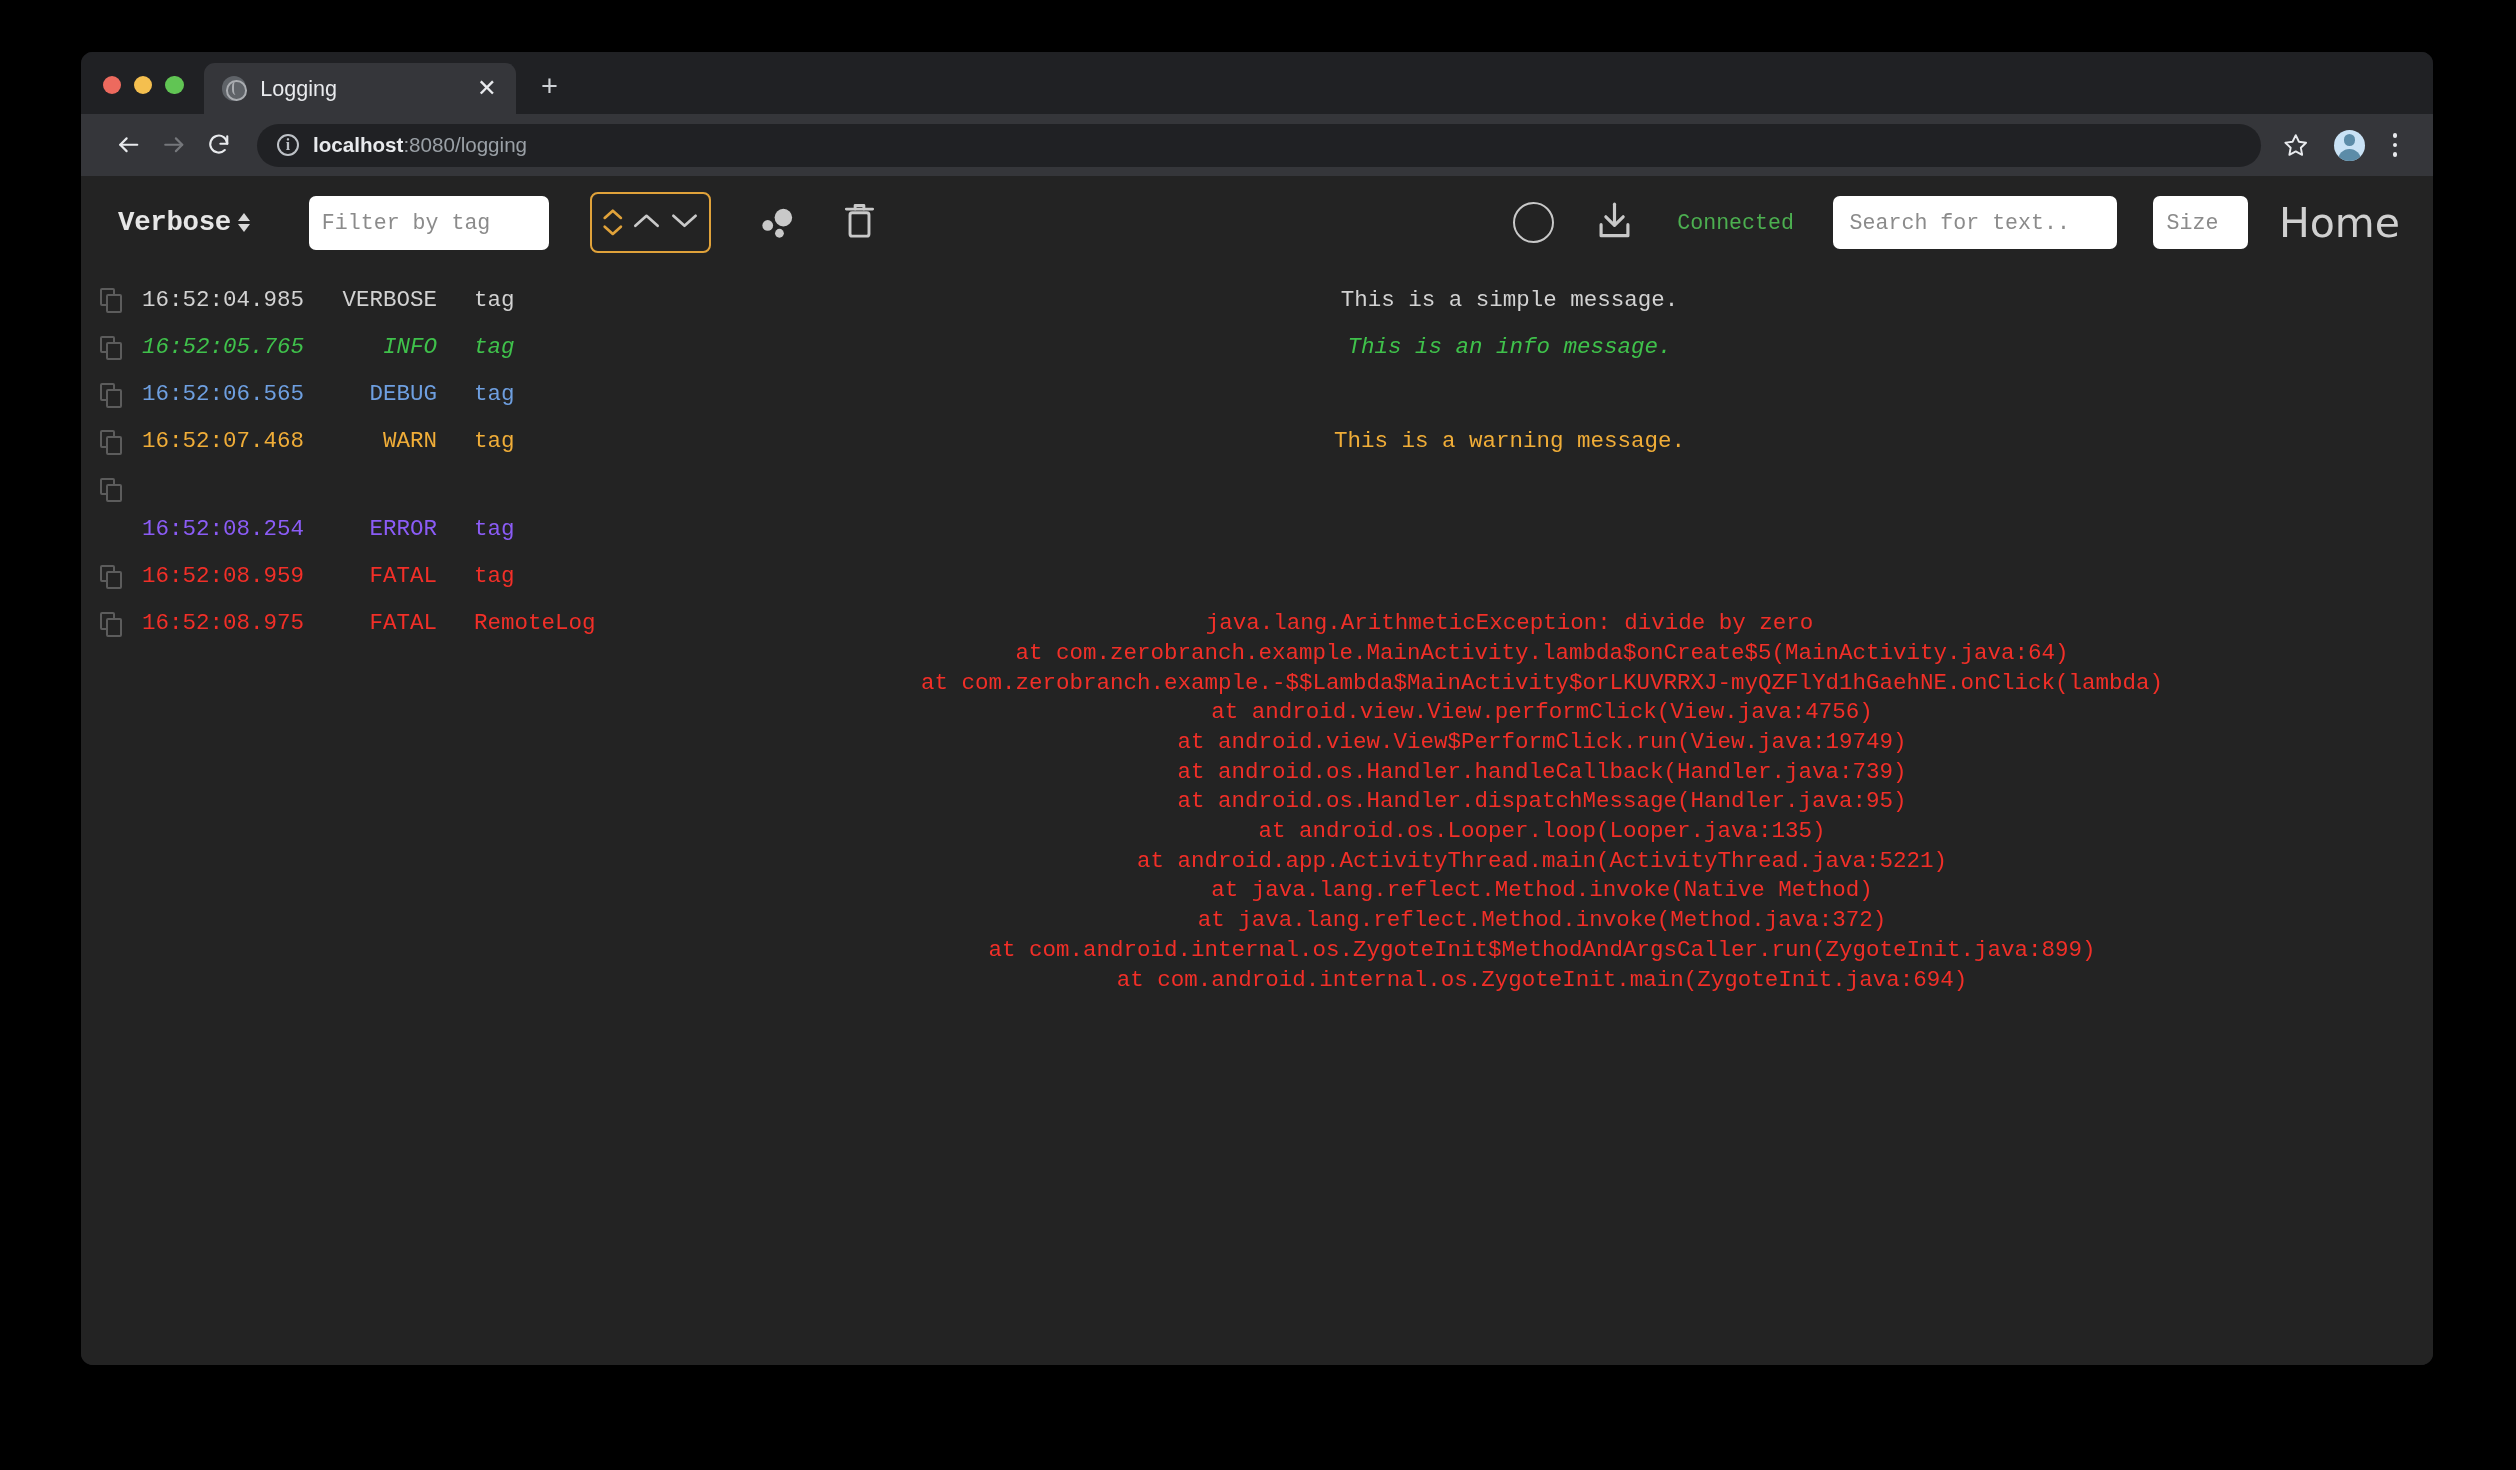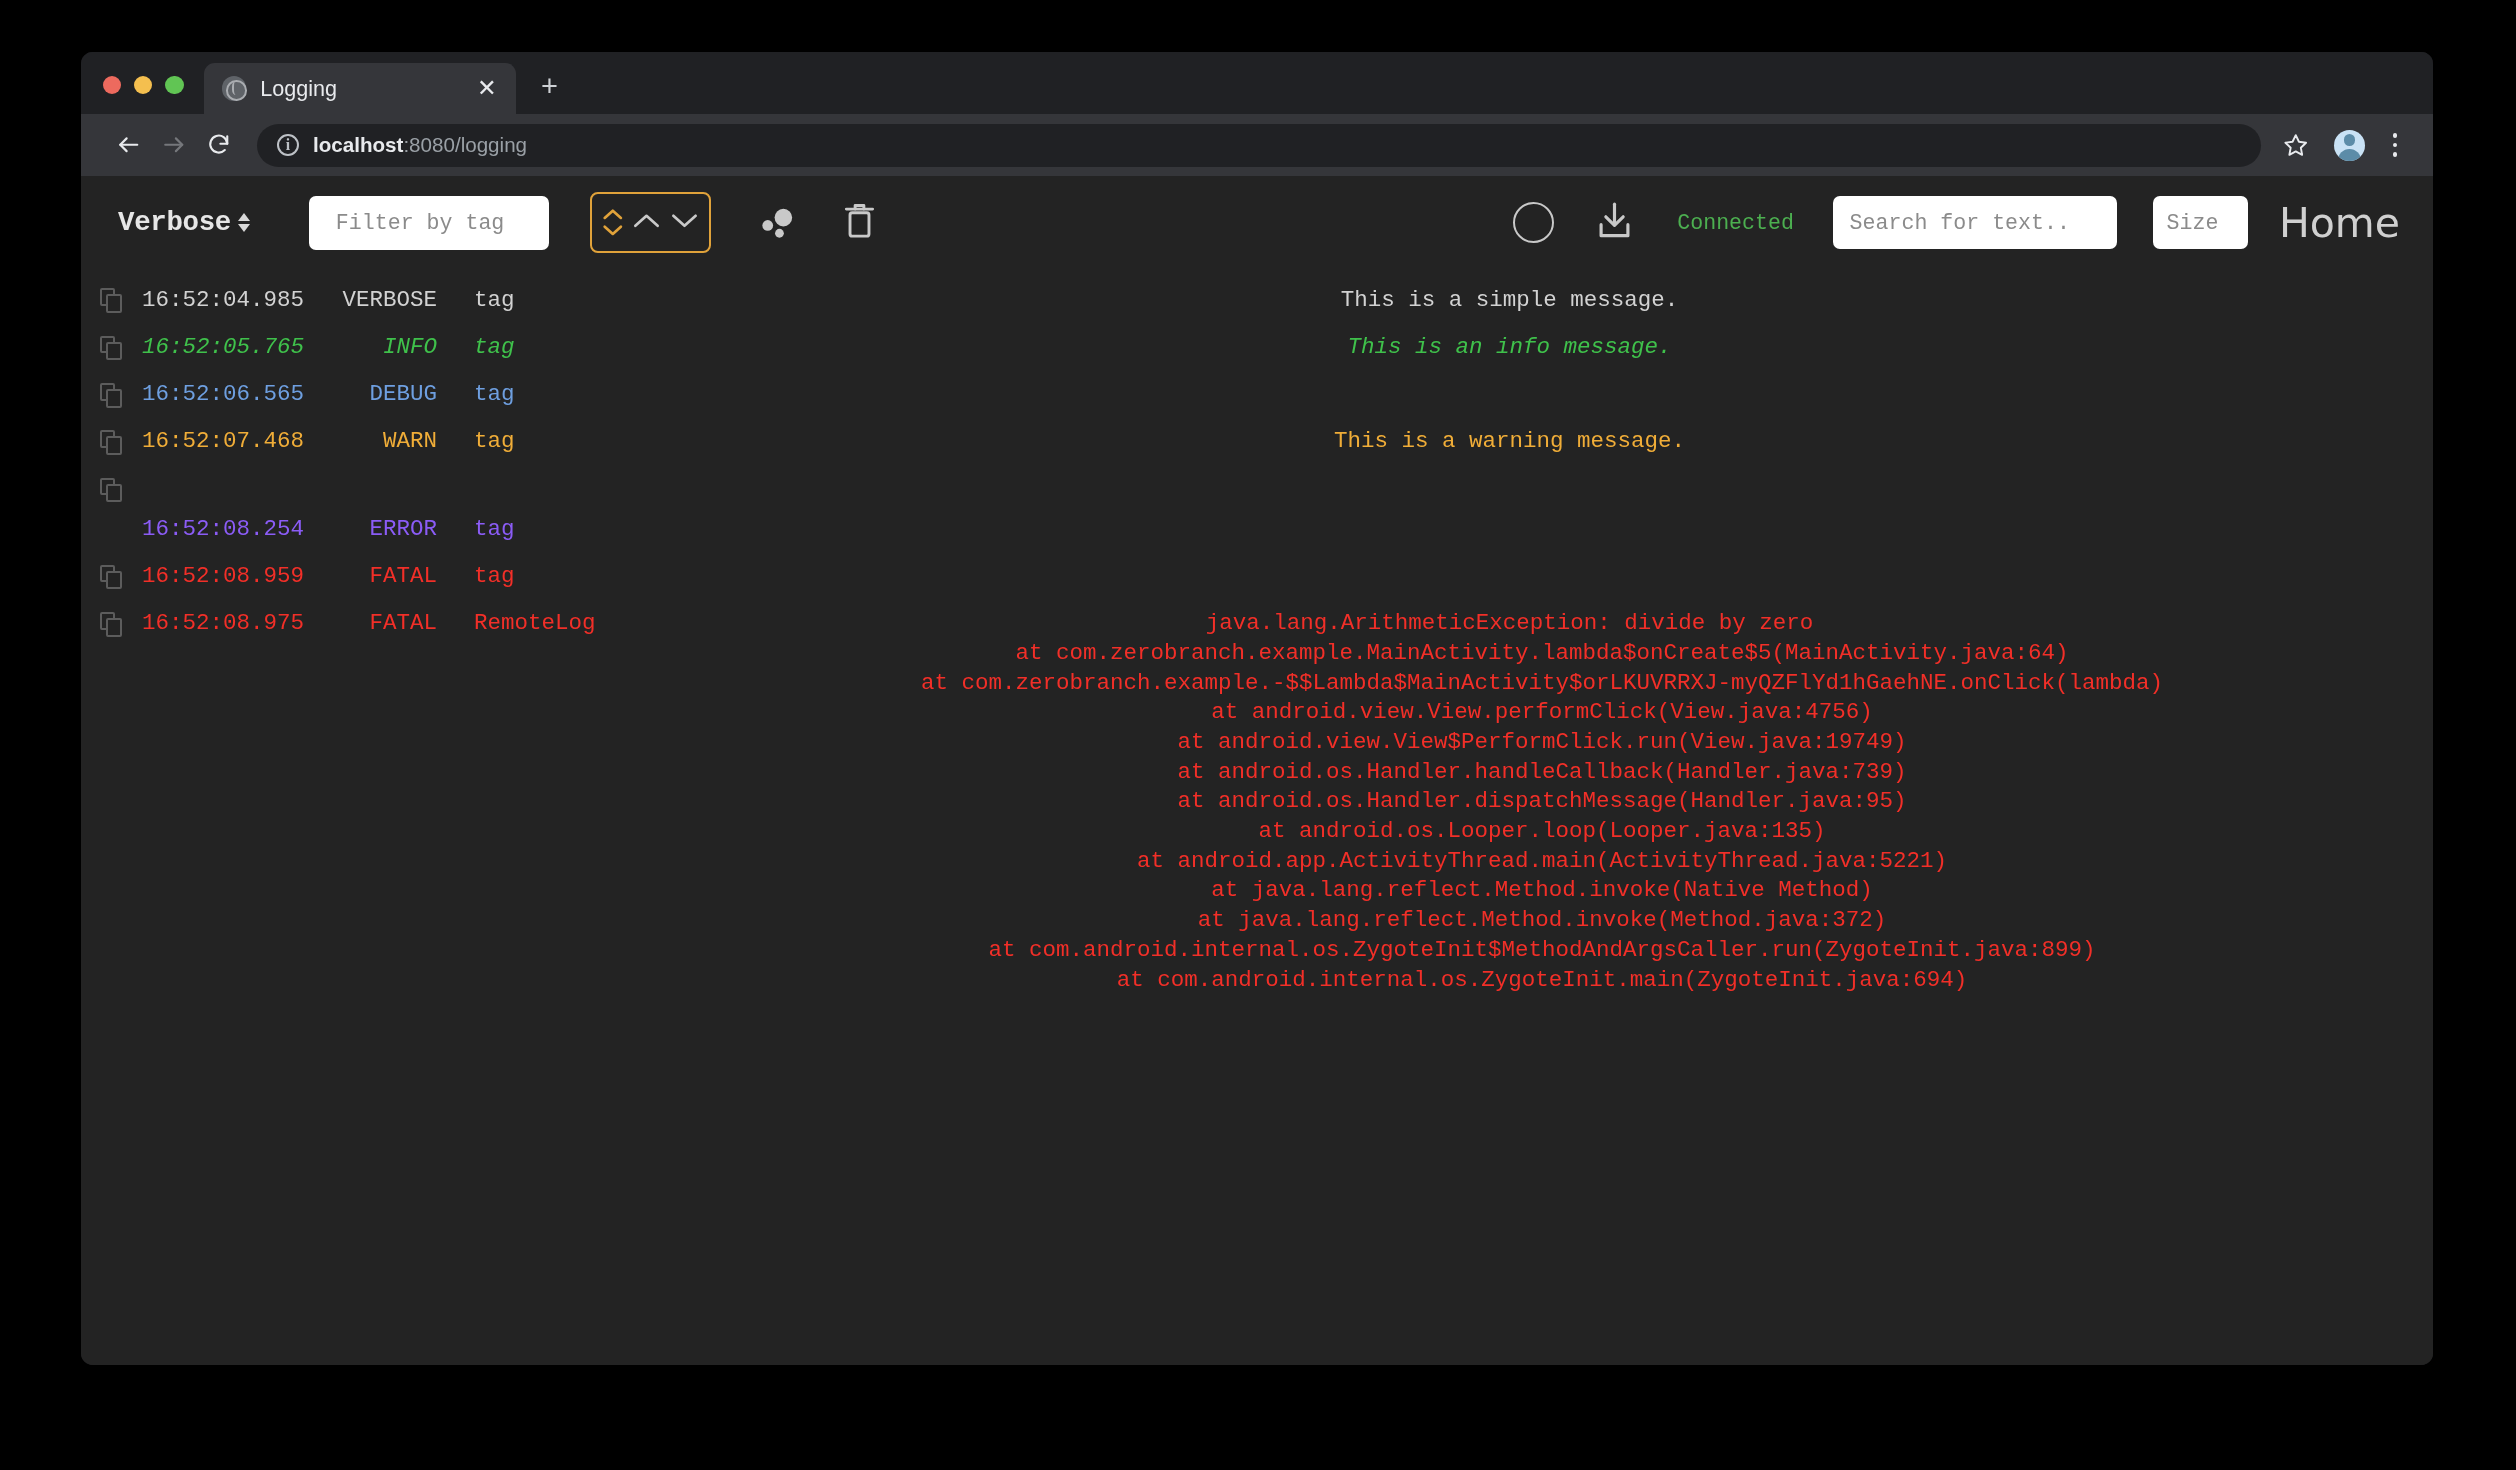--- a/index.html
+++ b/index.html
@@ -170,21 +170,21 @@
   .select-arrows i { display:block; width: 0; height: 0; border-left: 6.9px solid transparent; border-right: 6.9px solid transparent; }
   .select-arrows i.up { border-bottom: 8.8px solid #d8d8d8; }
   .select-arrows i.down { border-top: 8.8px solid #d8d8d8; }
 
   #tag-filter-input {
     margin-left: 59px;
     width: 240px; height: 54px;
     background: #fff; border: none; border-radius: 6.9px;
     font-family: "Liberation Mono", monospace;
     font-size: 21.6px; color: #111;
-    padding: 0 27px;
+    padding: 0 13px;
     outline: none;
   }
   #tag-filter-input::placeholder { color: #8b8b8b; }
 
   #nav-group {
     margin-left: 41px;
     width: 121px; height: 61px;
     border: 2px solid #e0a23a;
     border-radius: 7.8px;
     display: flex; align-items: center; justify-content: space-around;

